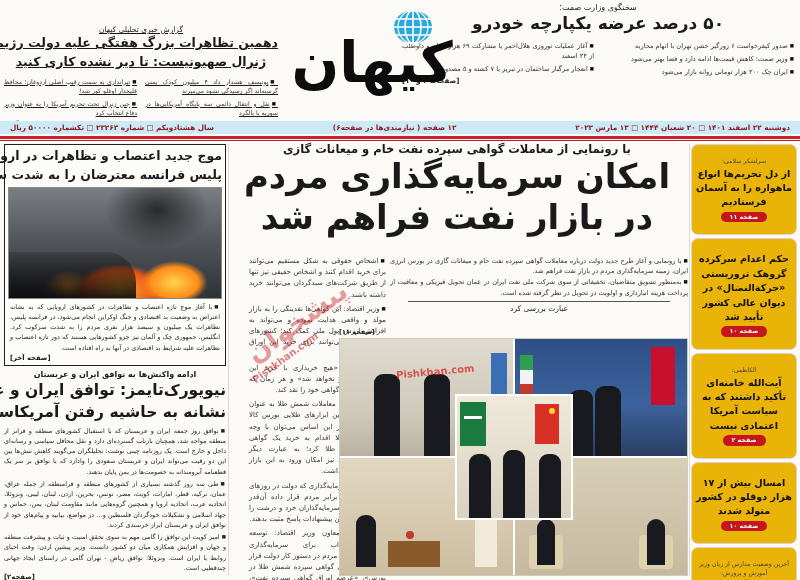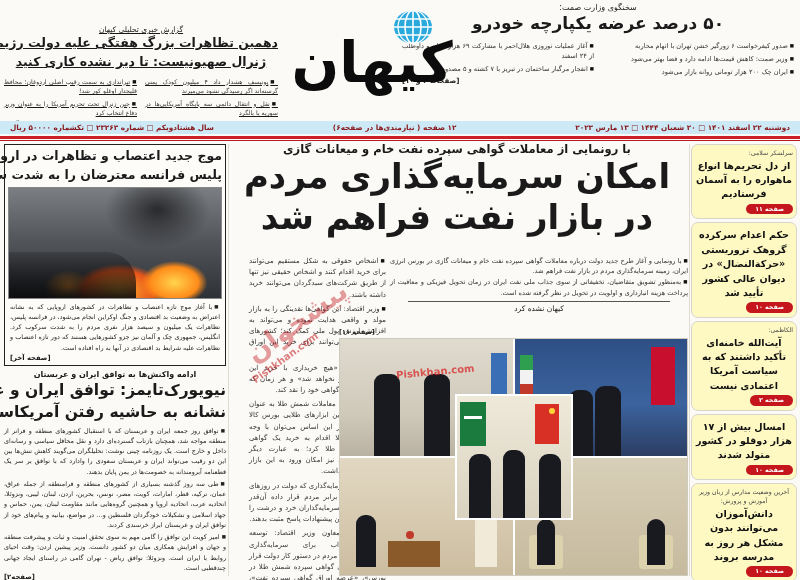--- a/index.html
+++ b/index.html
@@ -32,22 +32,22 @@
               display:flex; align-items:center; justify-content:space-between; padding:0 10px;
               font-size:7.3px; font-weight:bold; color:#8a1c20; }
   .red-rule { position:absolute; top:136px; left:0; right:0; height:6px;
               background:linear-gradient(180deg,#cc2028 0 2.5px, transparent 2.5px 3.5px, #b41e24 3.5px 5px, transparent 5px); }
 
   .vsep { position:absolute; top:144px; bottom:4px; width:1px; background:#e0dcd2; }
 
   
   .sidebar { position:absolute; top:144px; right:3px; width:106px; height:432px;
              display:flex; flex-direction:column; gap:3px; }
-  .sb-box { flex:1; background:#fef9c3; border:1px solid #d9d5cb; border-radius:7px; padding:4px 3px;
-            text-align:center; display:flex; flex-direction:column; justify-content:center; align-items:flex-start; }
+  .sb-box { flex:1; background:#eab308; border:1px solid #d9d5cb; border-radius:7px; padding:12px 3px;
+            text-align:center; display:flex; flex-direction:column; justify-content:center; align-items:center; }
   .sb-kicker { font-size:6.2px; color:#444; line-height:1.4; }
   .sb-kicker:empty { display:none; }
   .sb-title { font-size:9.6px; font-weight:bold; line-height:1.5; color:#111; margin:1px 0 2px; }
   .badge { display:inline-block; background:#c4161c; color:#fff; border-radius:7px;
            padding:1px 9px 2px; font-size:6.3px; font-weight:bold; line-height:1.2; }
 
   
   .center { position:absolute; top:142px; right:112px; width:462px; height:436px; }
   .c-kicker { font-size:11.5px; font-weight:bold; text-align:center; }
   .c-h { font-size:34px; font-weight:bold; text-align:center; line-height:1.22; letter-spacing:-.5px; white-space:nowrap; }
@@ -209,24 +209,24 @@
   </aside>
 
   <section class="center">
     <div class="c-kicker">با رونمایی از معاملات گواهی سپرده نفت خام و میعانات گازی</div>
     <div class="c-h">امکان سرمایه‌گذاری مردم</div>
     <div class="c-h">در بازار نفت فراهم شد</div>
 
     <div class="c-fatf">
       <div class="cf-bullets">
         <div class="mini">با رونمایی و آغاز طرح جدید دولت درباره معاملات گواهی سپرده نفت خام و میعانات گازی در بورس انرژی ایران، زمینه سرمایه‌گذاری مردم در بازار نفت فراهم شد.</div>
-        <div class="mini">به‌منظور تشویق متقاضیان، تخفیفاتی از سوی جذاب ملی نفت ایران در زمان تحویل فیزیکی و معافیت از پرداخت هزینه انبارداری و اولویت در تحویل در نظر گرفته شده است.</div>
+        <div class="mini">به‌منظور تشویق متقاضیان، تخفیفاتی از سوی شرکت ملی نفت ایران در عمان تحویل فیزیکی و معافیت از پرداخت هزینه انبارداری و اولویت در تحویل در نظر گرفته شده است.</div>
       </div>
       <div class="cf-div"></div>
-      <div class="cf-kicker">کیهان نشده کرد</div>
+      <div class="cf-kicker">عبارت بررسی کرد</div>
     </div>
 
     <div class="c-body">
       <div class="mini">اشخاص حقوقی به شکل مستقیم می‌توانند برای خرید اقدام کنند و اشخاص حقیقی نیز تنها از طریق شرکت‌های سبدگردان می‌توانند خرید داشته باشند.</div>
       <div class="mini">وزیر اقتصاد: این گواهی‌ها نقدینگی را به بازار مولد و واقعی هدایت نموده و می‌تواند به افزایش ارزش پول ملی کمک کند؛ کشورهای همسایه حتی می‌توانند برای خرید این اوراق حضور یابند.</div>
       <div class="mini">وزیر نفت: «هیچ خریداری با خرید این گواهی‌ها متضرر نخواهد شد» و هر زمان که بخواهد می‌تواند گواهی خود را نقد کند.</div>
       <div class="mini">دیروز همچنین معاملات شمش طلا به عنوان یکی از جذاب‌ترین ابزارهای طلایی بورس کالا رونمایی شد. بر این اساس می‌توان با وجه یک‌دهم گرم طلا اقدام به خرید یک گواهی سپرده شمش طلا کرد؛ به عبارت دیگر سرمایه‌های خرد نیز امکان ورود به این بازار جدید را خواهند داشت.</div>
       <div class="mini">پیشنهادات سرمایه‌گذاری که دولت در روزهای پایانی سال در برابر مردم قرار داده آن‌قدر جذاب است که سرمایه‌گذاران خرد و درشت را قانع می‌کند به این پیشنهادات پاسخ مثبت بدهند.</div>
       <div class="mini">سبحانیان، معاون وزیر اقتصاد: توسعه ابزارهای جذاب برای سرمایه‌گذاری سرمایه‌گذاران و مردم در دستور کار دولت قرار دارد: «راه‌اندازی گواهی سپرده شمش طلا در بورس»، «عرضه اوراق گواهی سپرده نفت»، «معرفی شرکت‌های سهامی عام پروژه در حوزه فلزات گران‌بها» و «عرضه اوراق گواهی سپرده سایر کامودیتی‌ها» از این جمله است.</div>
       <span class="pref">[صفحه ۴]</span>

